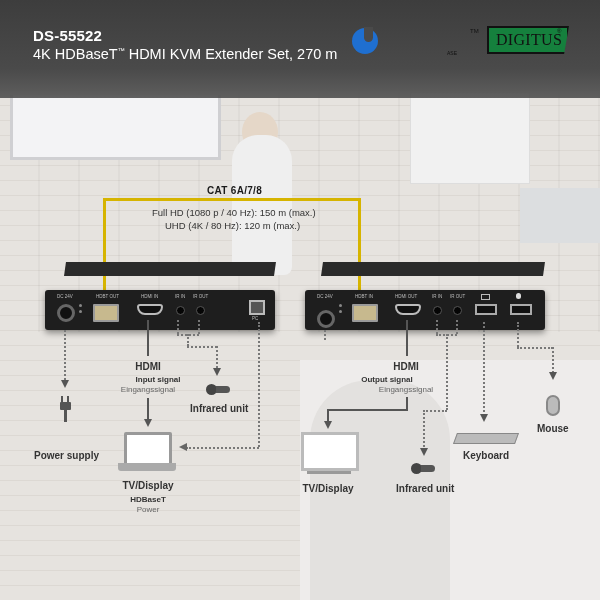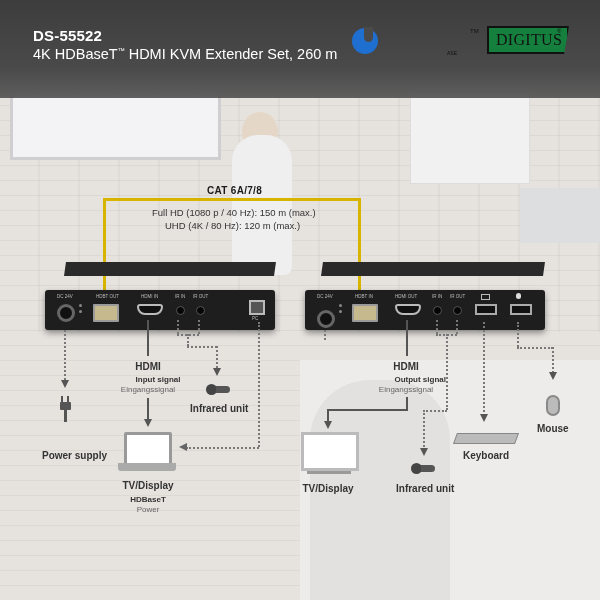--- a/index.html
+++ b/index.html
@@ -80,21 +80,21 @@
 <div id="screen-left" class="abs"></div>
 <div id="whiteboard" class="abs"></div>
 <div id="presenter-head" class="abs"></div>
 <div id="presenter-shirt" class="abs"></div>
 <div id="monitor-right" class="abs"></div>
 <div id="desk-right" class="abs"></div>
 <div id="person-right" class="abs"></div>
 
 <div id="header" class="abs"></div>
 <div id="product-code" class="abs">DS-55522</div>
-<div id="product-title" class="abs"><span>4K HDBaseT</span><sup>™</sup><span> HDMI KVM Extender Set, 260 m</span></div>
+<div id="product-title" class="abs"><span>4K HDBaseT</span><sup>™</sup><span> HDMI KVM Extender Set, 270 m</span></div>
 
 <div id="hdbt-logo" class="abs">
   <div id="hdbt-circle" class="abs"></div>
   <div id="hdbt-notch" class="abs"></div>
   <div id="hdbt-ase" class="abs">ASE</div>
   <div id="hdbt-tm" class="abs">TM</div>
 </div>
 <div id="digitus" class="abs">
   <div id="digitus-text" class="abs">DIGITUS</div>
   <div id="digitus-reg" class="abs">®</div>
@@ -145,21 +145,21 @@
 
 <div class="abs dvline" style="left:64px;top:330px;height:50px;"></div>
 <div class="abs arrow-down" style="left:61px;top:380px;"></div>
 
 <div class="abs" style="left:60px;top:396px;width:11px;height:20px;">
   <div class="abs" style="left:1px;top:0;width:2px;height:6px;background:#555;"></div>
   <div class="abs" style="left:7px;top:0;width:2px;height:6px;background:#555;"></div>
   <div class="abs" style="left:0;top:6px;width:11px;height:8px;background:#555;border-radius:1px;"></div>
   <div class="abs" style="left:4px;top:14px;width:3px;height:12px;background:#555;"></div>
 </div>
-<div class="abs lbl-b" style="left:42px;top:450px;">Power supply</div>
+<div class="abs lbl-b" style="left:34px;top:450px;">Power supply</div>
 
 <div class="abs vline" style="left:147px;top:320px;height:36px;"></div>
 <div class="abs lbl-b center" style="left:118px;top:361px;width:60px;">HDMI</div>
 <div class="abs lbl-s center" style="left:118px;top:375px;width:80px;">Input signal</div>
 <div class="abs lbl-g center" style="left:108px;top:385px;width:80px;">Eingangssignal</div>
 <div class="abs vline" style="left:147px;top:398px;height:22px;"></div>
 <div class="abs arrow-down" style="left:144px;top:419px;"></div>
 
 <div class="abs laptop-screen" style="left:124px;top:432px;width:42px;height:28px;"></div>
 <div class="abs laptop-base" style="left:118px;top:463px;width:58px;height:8px;"></div>
@@ -179,21 +179,21 @@
 <div class="abs lbl-b" style="left:190px;top:403px;">Infrared unit</div>
 
 <div class="abs dvline" style="left:258px;top:322px;height:125px;"></div>
 <div class="abs dhline" style="left:186px;top:447px;width:73px;"></div>
 <div class="abs arrow-left" style="left:179px;top:443px;"></div>
 
 <div class="abs dvline" style="left:324px;top:330px;height:10px;"></div>
 
 <div class="abs vline" style="left:406px;top:320px;height:36px;"></div>
 <div class="abs lbl-b center" style="left:376px;top:361px;width:60px;">HDMI</div>
-<div class="abs lbl-s center" style="left:366px;top:375px;width:80px;text-align:right;">Output signal</div>
+<div class="abs lbl-s center" style="left:347px;top:375px;width:80px;">Output signal</div>
 <div class="abs lbl-g center" style="left:366px;top:385px;width:80px;">Eingangssignal</div>
 <div class="abs vline" style="left:406px;top:397px;height:13px;"></div>
 <div class="abs hline" style="left:327px;top:409px;width:81px;"></div>
 <div class="abs vline" style="left:327px;top:409px;height:13px;"></div>
 <div class="abs arrow-down" style="left:324px;top:421px;"></div>
 
 <div class="abs tv-screen" style="left:301px;top:432px;width:52px;height:33px;"></div>
 <div class="abs tv-stand" style="left:307px;top:471px;width:44px;height:3px;"></div>
 <div class="abs lbl-b center" style="left:290px;top:483px;width:76px;">TV/Display</div>
 

